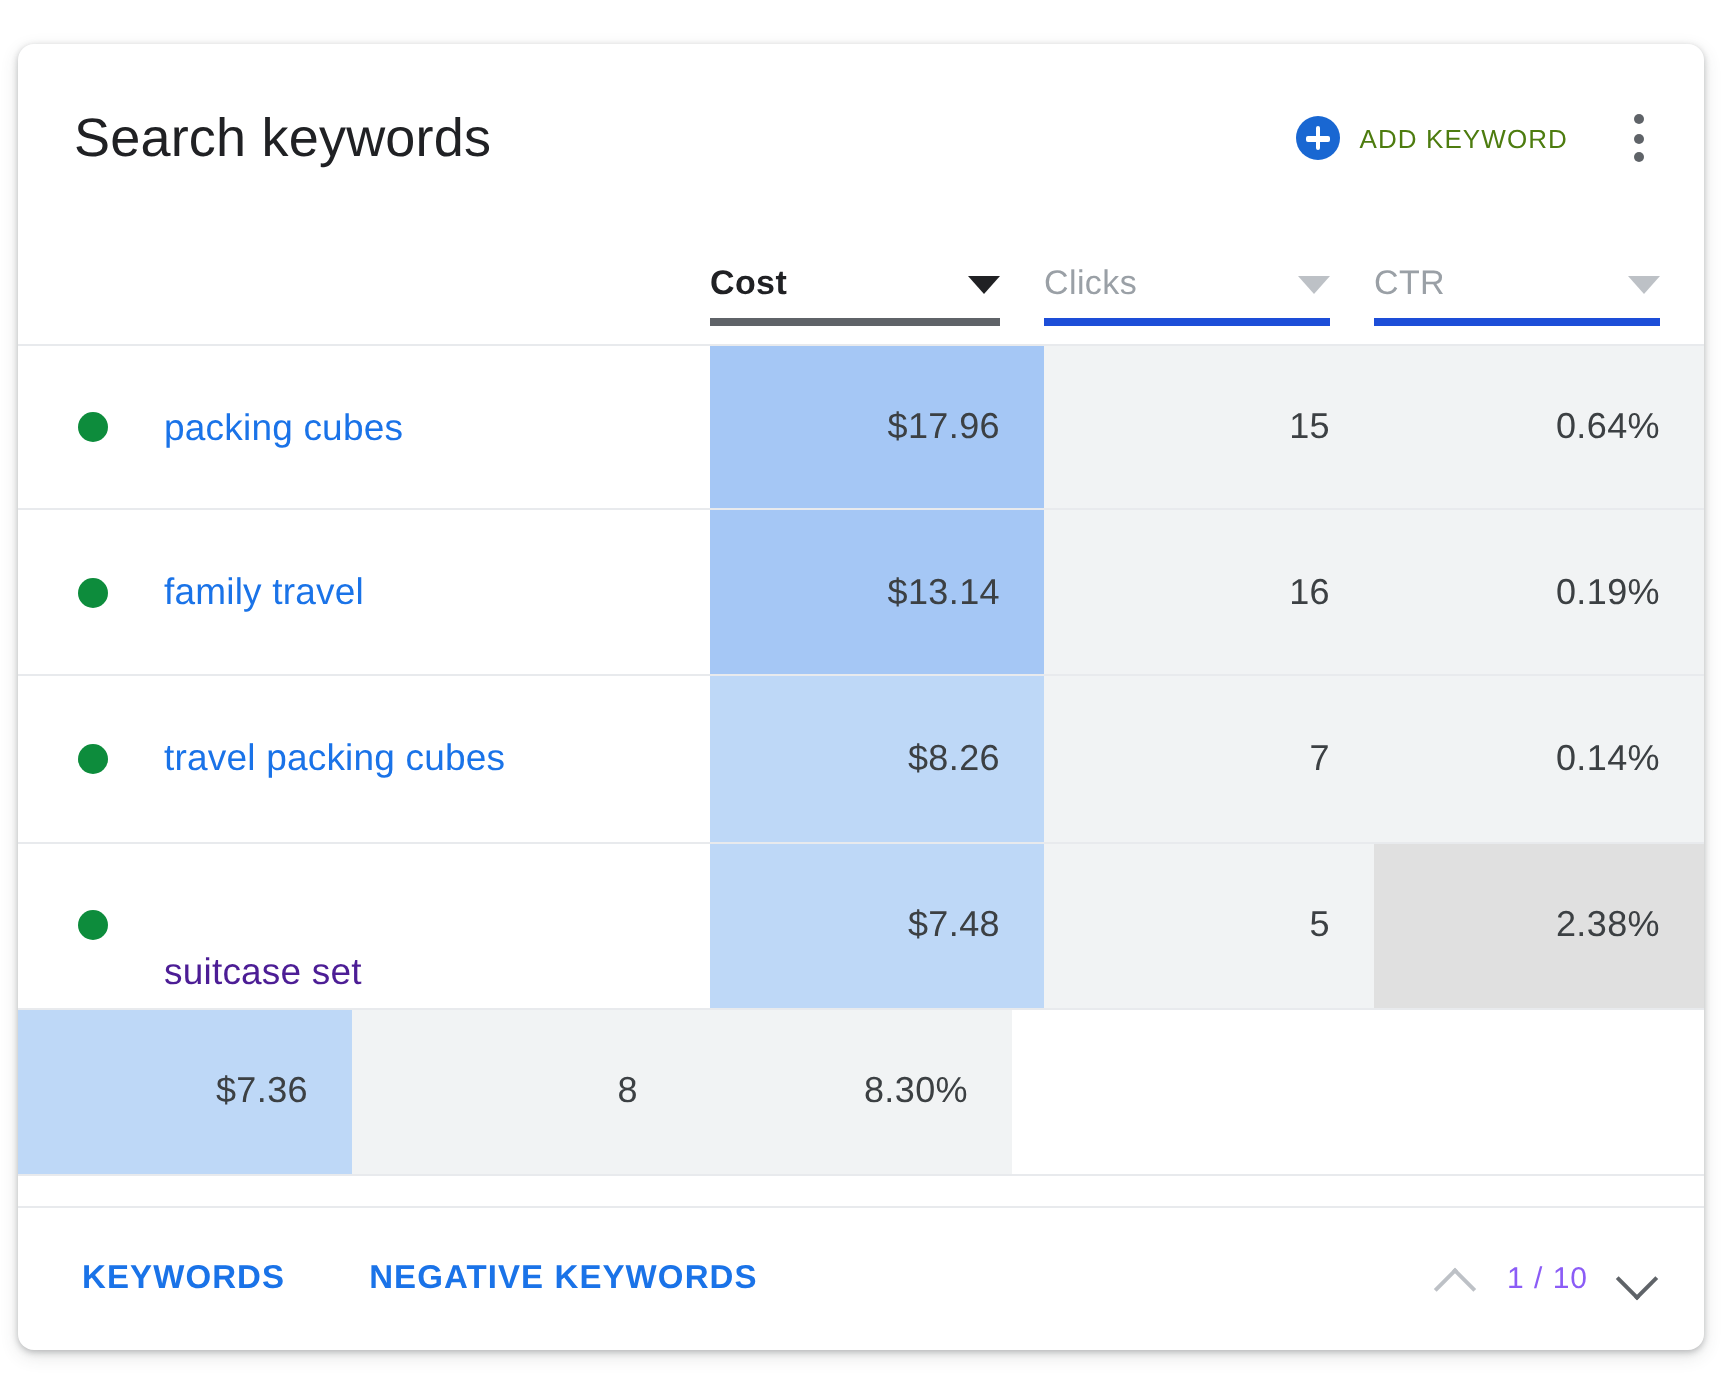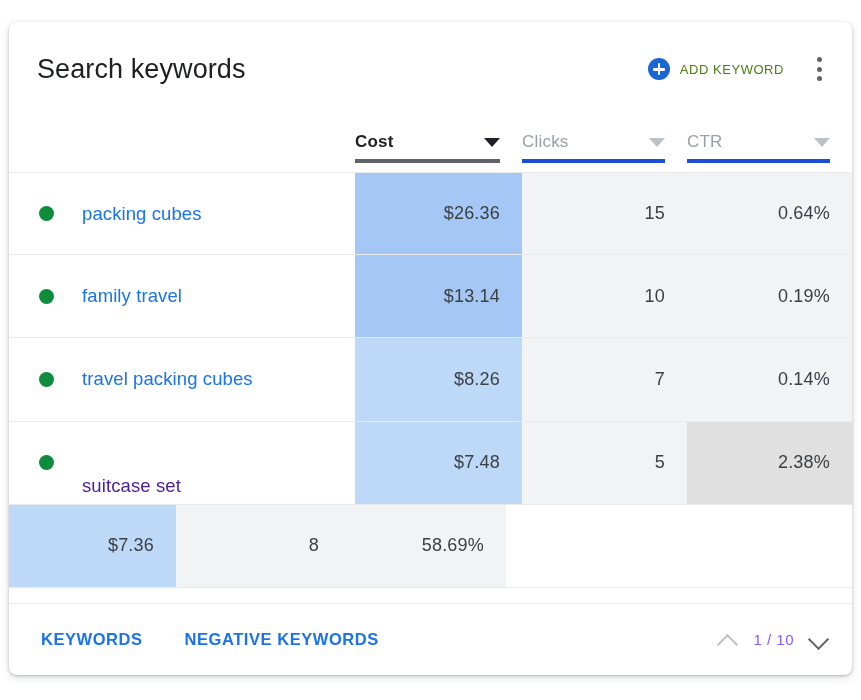--- a/index.html
+++ b/index.html
@@ -261,32 +261,32 @@
           <span class="caret"></span>
         </div>
       </div>
     </div>
 
     <div class="row data-row first-body-row">
       <div class="cell col-kw cell-kw">
         <span class="dot" style="background: rgb(13, 140, 60);"></span>
         <span class="kw-link" style="color: rgb(26, 115, 232);">packing cubes</span>
       </div>
-      <div class="cell col-cost cell-num cell-cost" style="background: rgb(165, 199, 245);">$26.36</div>
+      <div class="cell col-cost cell-num cell-cost" style="background: rgb(165, 199, 245);">$17.96</div>
       <div class="cell col-clk cell-num cell-clicks">15</div>
       <div class="cell col-ctr cell-num cell-ctr">0.64%</div>
     </div>
 
     <div class="row data-row">
       <div class="cell col-kw cell-kw">
         <span class="dot" style="background: rgb(13, 140, 60);"></span>
         <span class="kw-link" style="color: rgb(26, 115, 232);">family travel</span>
       </div>
       <div class="cell col-cost cell-num cell-cost" style="background: rgb(165, 199, 245);">$13.14</div>
-      <div class="cell col-clk cell-num cell-clicks">10</div>
+      <div class="cell col-clk cell-num cell-clicks">16</div>
       <div class="cell col-ctr cell-num cell-ctr">0.19%</div>
     </div>
 
     <div class="row data-row">
       <div class="cell col-kw cell-kw">
         <span class="dot" style="background: rgb(13, 140, 60);"></span>
         <span class="kw-link" style="color: rgb(26, 115, 232);">travel packing cubes</span>
       </div>
       <div class="cell col-cost cell-num cell-cost" style="background: rgb(190, 216, 247);">$8.26</div>
       <div class="cell col-clk cell-num cell-clicks">7</div>
@@ -299,21 +299,21 @@
         <span class="kw-link" style="color: #4c1d95; margin-top: 47px;">suitcase set</span>
       </div>
       <div class="cell col-cost cell-num cell-cost" style="background: rgb(190, 216, 247);">$7.48</div>
       <div class="cell col-clk cell-num cell-clicks">5</div>
       <div class="cell col-ctr cell-num cell-ctr hot">2.38%</div>
     </div>
 
     <div class="row data-row">
       <div class="cell col-cost cell-num cell-cost" style="background: rgb(190, 216, 247);">$7.36</div>
       <div class="cell col-clk cell-num cell-clicks">8</div>
-      <div class="cell col-ctr cell-num cell-ctr">58.69%</div>
+      <div class="cell col-ctr cell-num cell-ctr">8.30%</div>
     </div>
 
   </div>
 
   <div class="card-footer">
     <span class="footer-link">KEYWORDS</span>
     <span class="footer-link">NEGATIVE KEYWORDS</span>
     <div class="pager">
       <span class="chev up"></span>
       <span class="pager-text">1 / 10</span>

